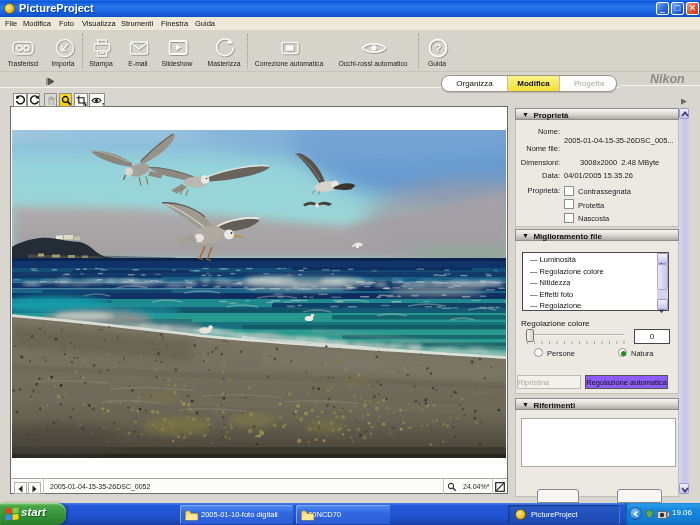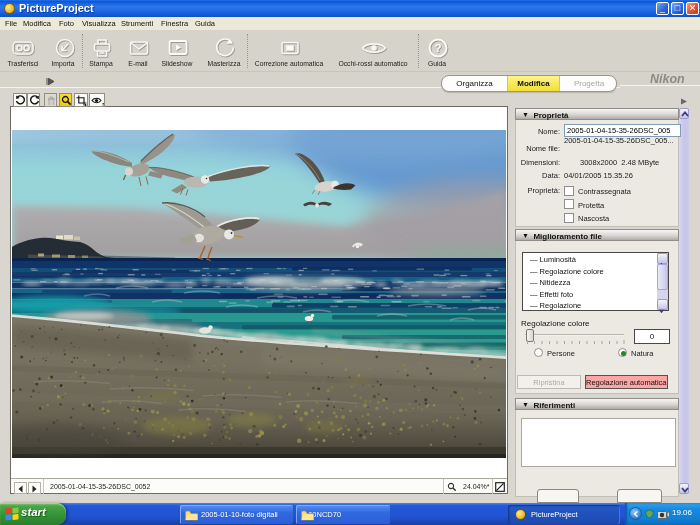--- a/index.html
+++ b/index.html
@@ -1088,21 +1088,20 @@
         <path d="M1,2 L4,5.5 L7,2" fill="none" stroke="#3A3A74" stroke-width="1.8"></path>
       </svg>
     </div>
   <svg class="abs" style="left:680px;top:98px" width="8" height="7">
       <path d="M1,0.5 L7,3.5 L1,6.5 Z" fill="#6A6862"></path>
     </svg>
 
   <div class="sechead" style="top:108px"><span style="margin-left:6px;font-size:7px;vertical-align:0.5px">▼</span><span>&nbsp;&nbsp;</span><span style="font-weight:bold">Proprietà</span></div>
   <div class="seccont" style="top:120px;height:107px"></div>
   <div class="rlab" style="left:480px;top:126.5px;width:80px">Nome:</div>
-  <input class="abs" style="left: 564px; top: 124px; width: 117px; height: 13px; border: 1px solid rgb(127, 157, 185); font-family: &quot;Liberation Sans&quot;, sans-serif; font-size: 7.5px; padding-left: 2px; background: rgb(255, 255, 255);" value="2005-01-04-15-35-26DSC_005">
   <div class="rlab" style="left:480px;top:144px;width:80px">Nome file:</div>
   <div class="rval" style="left:564px;top:136px">2005-01-04-15-35-26DSC_005...</div>
   <div class="rlab" style="left:480px;top:157.5px;width:80px">Dimensioni:</div>
   <div class="rval" style="left:580px;top:157.5px">3008x2000&nbsp;&nbsp;2.48 MByte</div>
   <div class="rlab" style="left:480px;top:171px;width:80px">Data:</div>
   <div class="rval" style="left:564px;top:171px">04/01/2005 15.35.26</div>
   <div class="rlab" style="left:480px;top:186px;width:80px">Proprietà:</div>
   <div class="chk" style="left:564px;top:185.5px"></div>
     <div class="rval" style="left:578px;top:187px">Contrassegnata</div>
   <div class="chk" style="left:564px;top:199px"></div>
@@ -1133,22 +1132,22 @@
     <g stroke="#A8A59D" stroke-width="1">
         <path d="M0.5,0 V4 M7.5,1 V4 M15,1 V4 M22.5,1 V4 M30,1 V4 M37.5,1 V4 M45,1 V4 M52.5,1 V4 M60,1 V4 M67.5,1 V4 M75,1 V4 M82.5,1 V4 M90,1 V4 M97,0 V4"></path>
       </g>
   </svg>
   <div class="abs" style="left:634px;top:328.5px;width:36px;height:15px;background:#fff;border:1.5px solid #4A4842;font-size:8px;text-align:center;line-height:13px;color:#111">0</div>
   <div class="abs" style="left:534px;top:348px;width:9px;height:9px;border-radius:50%;background:#fff;border:1px solid #8E8E8E"></div>
   <div class="rval" style="left:547px;top:349px">Persone</div>
   <div class="abs" style="left:618px;top:348px;width:9px;height:9px;border-radius:50%;background:#fff;border:1px solid #8E8E8E"></div>
   <div class="abs" style="left:621px;top:351px;width:5px;height:5px;border-radius:50%;background:#1C8A1C"></div>
   <div class="rval" style="left:631px;top:349px">Natura</div>
-  <div class="abs" style="left:517px;top:375px;width:64px;height:14px;background:#F2F0EA;border:1px solid #BDBAB2;font-size:7.5px;text-align:center;line-height:13px;color:#AEABA2">Ripristina</div>
-  <div class="abs" style="left:585px;top:375px;width:83px;height:14px;background:#fca5a5;border:1px solid #55534E;font-size:7.5px;line-height:13px;color:#111">Regolazione automatica</div>
+  <div class="abs" style="left:517px;top:375px;width:64px;height:14px;background:#F2F0EA;border:1px solid #BDBAB2;font-size:7.5px;text-align:left;line-height:13px;color:#AEABA2">Ripristina</div>
+  <div class="abs" style="left:585px;top:375px;width:83px;height:14px;background:#8b5cf6;border:1px solid #55534E;font-size:7.5px;text-align:center;line-height:13px;color:#111">Regolazione automatica</div>
 
   <div class="sechead" style="top:398px"><span style="margin-left:6px;font-size:7px;vertical-align:0.5px">▼</span><span>&nbsp;&nbsp;</span><span style="font-weight:bold">Riferimenti</span></div>
   <div class="seccont" style="top:410px;height:87px"></div>
   <div class="abs" style="left:521px;top:418px;width:155px;height:49px;background:#fff;border:1px solid #ABA8A0"></div>
   <div class="abs" style="left:537px;top:489px;width:42px;height:14px;background:#F7F6F2;border:1px solid #8A8880;border-radius:3px 3px 0 0"></div>
   <div class="abs" style="left:617px;top:489px;width:45px;height:14px;background:#F7F6F2;border:1px solid #8A8880;border-radius:3px 3px 0 0"></div>
 
   <div id="taskbar" class="abs"></div>
   <div class="abs" style="left:0;top:503px;width:66px;height:22px;background:linear-gradient(#7CC468 0%,#48A546 15%,#37953A 50%,#2A7E2C 100%);border-radius:0 9px 9px 0;box-shadow:inset 0 1px 1px #9FDB8F,2px 0 3px rgba(0,0,0,0.3)">
     <svg class="abs" style="left:5px;top:4px" width="14" height="14" viewBox="0 0 14 14">

